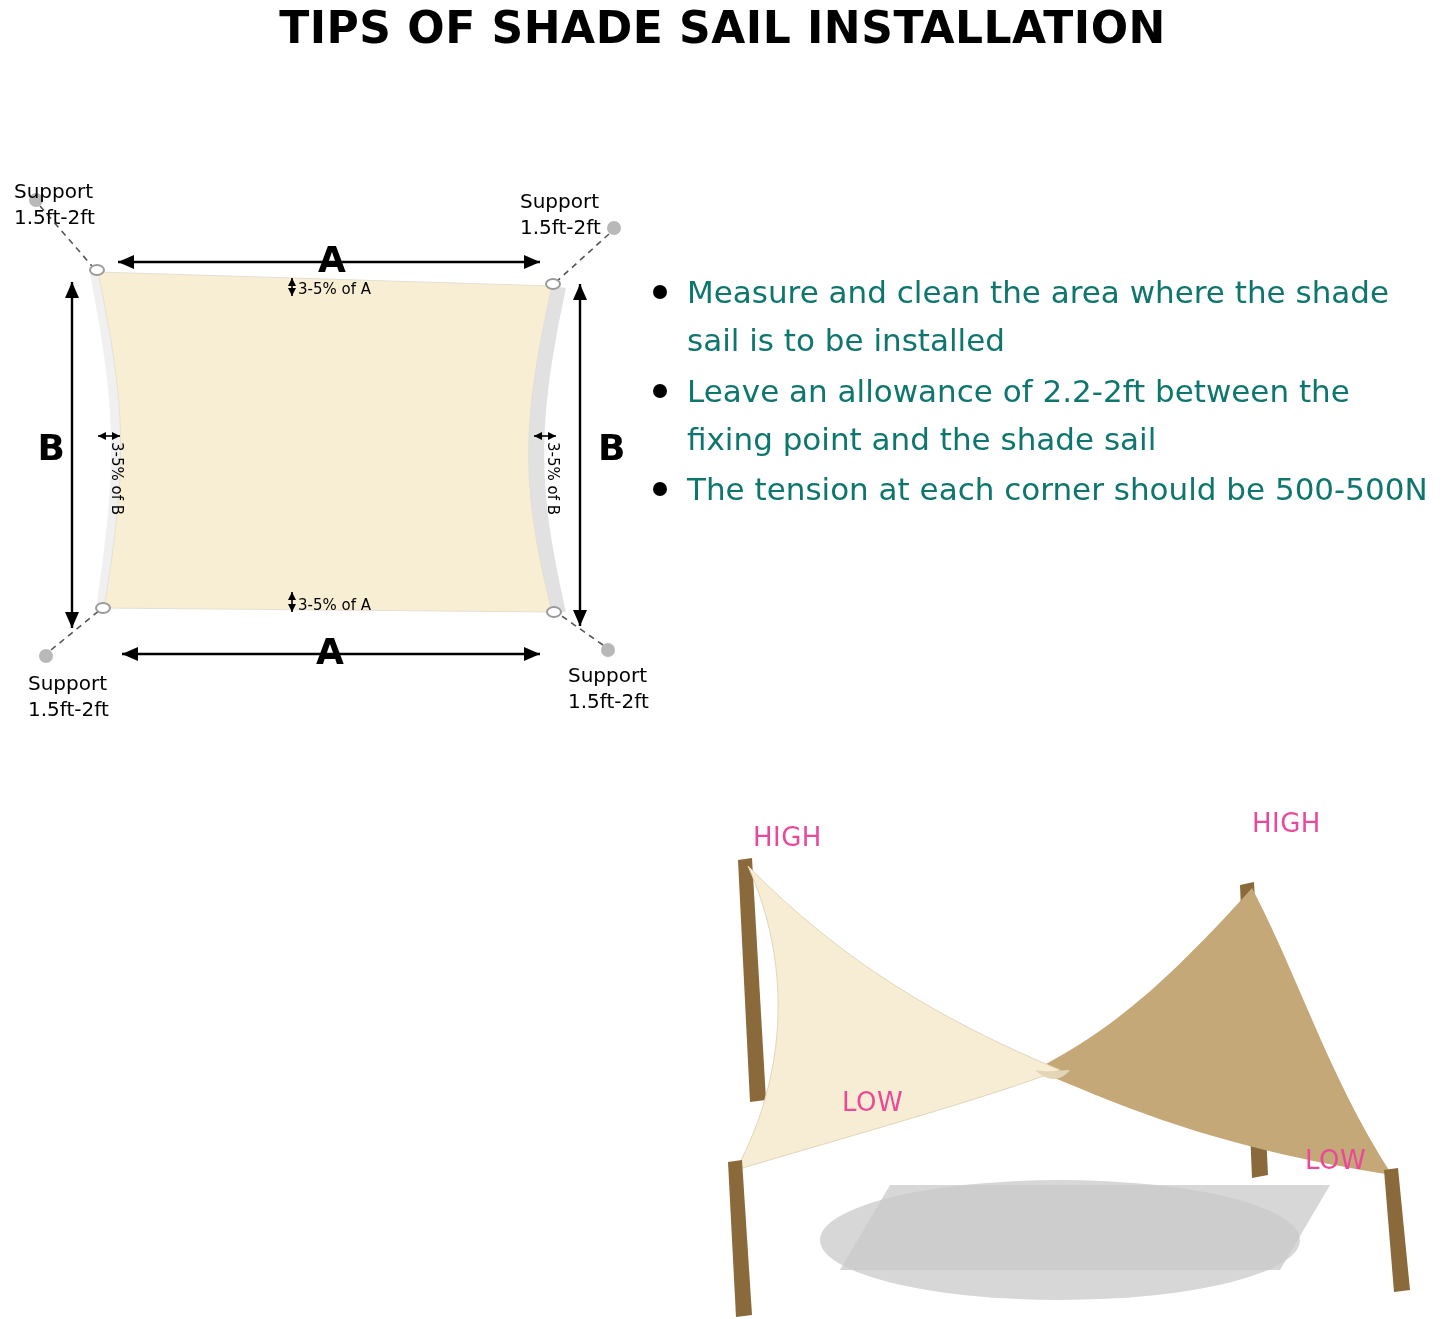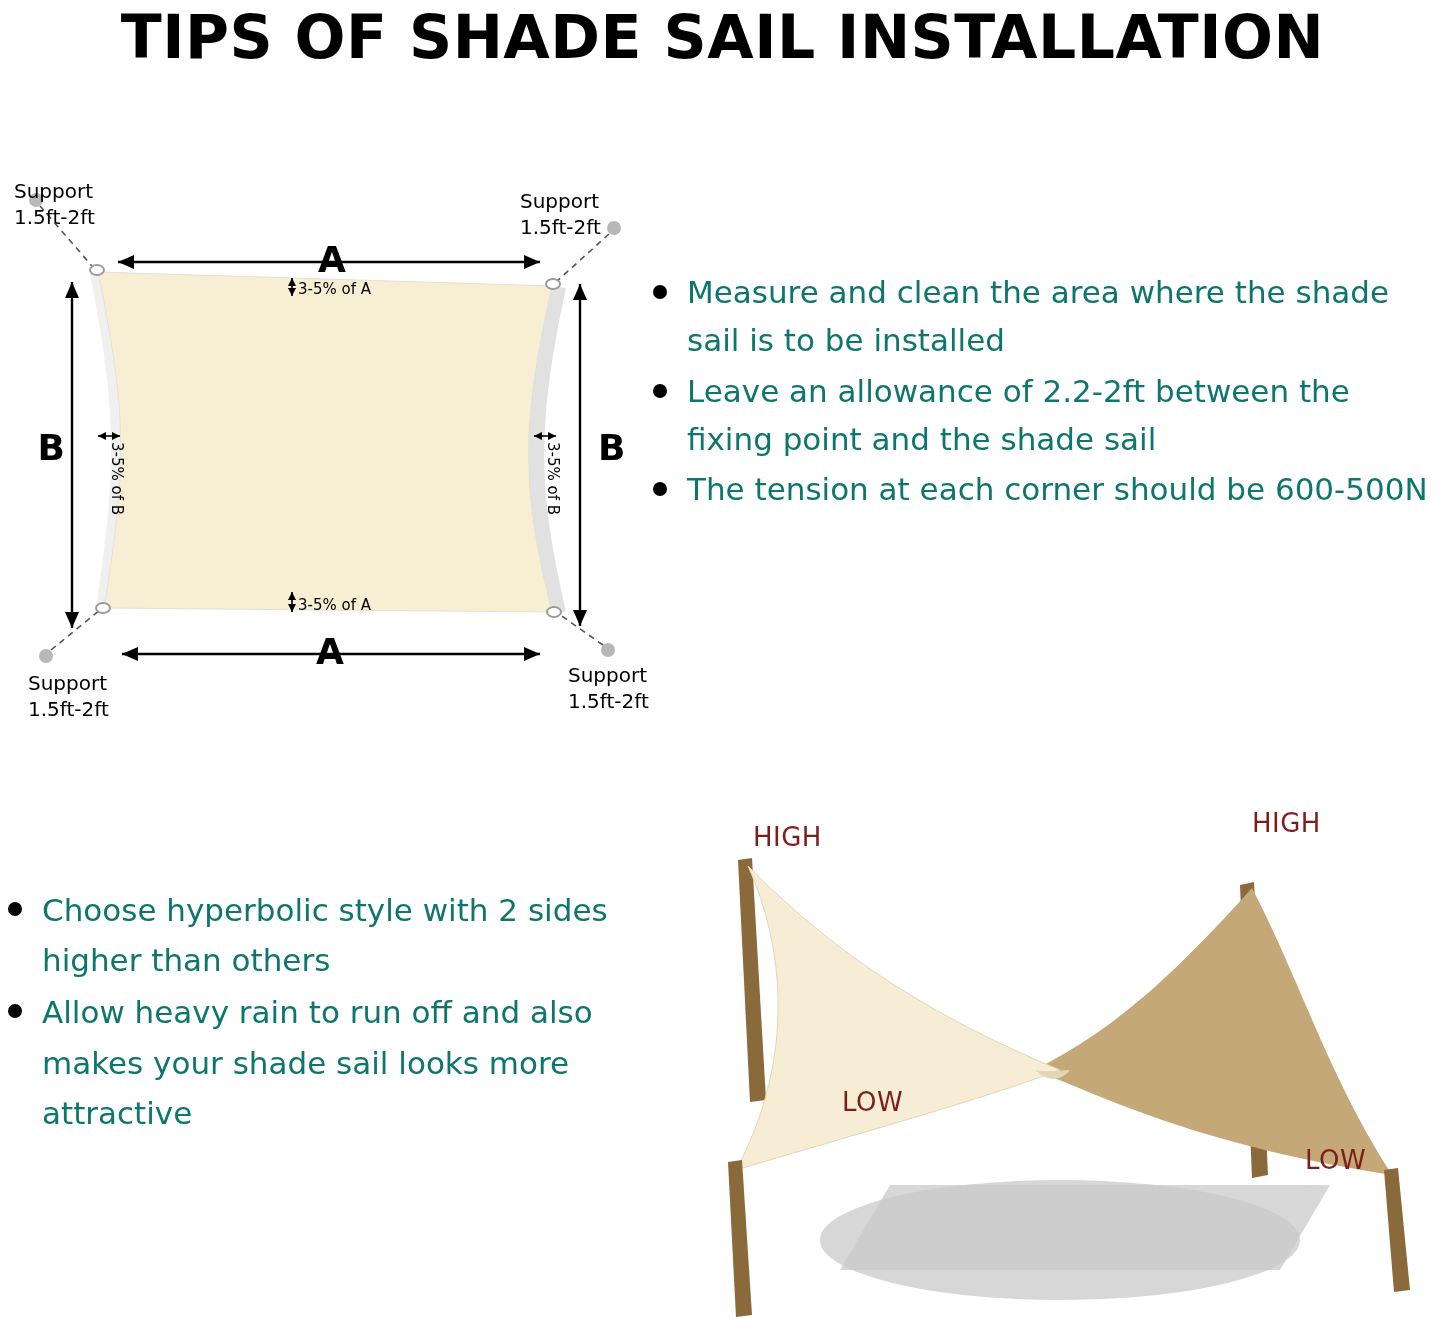--- a/index.html
+++ b/index.html
@@ -22,21 +22,21 @@
   }
   
   .title {
     position: absolute;
     left: 0;
     top: 2px;
     width: 1445px;
     text-align: center;
     font-family: "DejaVu Sans", sans-serif;
     font-weight: bold;
-    font-size: 60px;
+    font-size: 44px;
     letter-spacing: 0.5px;
     color: #000;
     white-space: nowrap;
   }
   
   .diagram-top {
     position: absolute;
     left: 0px;
     top: 160px;
     width: 660px;
@@ -89,21 +89,21 @@
     position: absolute;
     left: 640px;
     top: 770px;
     width: 805px;
     height: 549px;
   }
   .lbl {
     position: absolute;
     font-family: "DejaVu Sans", sans-serif;
     font-size: 26px;
-    color: #7f1d1d;
+    color: #ec4899;
     font-weight: normal;
     letter-spacing: 0.5px;
   }
 </style>
 </head>
 <body>
 
 <div class="page">
 
   <div class="title">TIPS OF SHADE SAIL INSTALLATION</div>
@@ -190,37 +190,25 @@
       <li>
         <span class="dot"></span>
         <span>Measure and clean the area where the shade sail is to be installed</span>
       </li>
       <li>
         <span class="dot"></span>
         <span>Leave an allowance of 2.2-2ft between the fixing point and the shade sail</span>
       </li>
       <li>
         <span class="dot"></span>
-        <span>The tension at each corner should be 600-500N</span>
+        <span>The tension at each corner should be 500-500N</span>
       </li>
     </ul>
   </div>
 
-  <div class="bullets-left">
-    <ul class="bl">
-      <li>
-        <span class="dot"></span>
-        <span>Choose hyperbolic style with 2 sides higher than others</span>
-      </li>
-      <li>
-        <span class="dot"></span>
-        <span>Allow heavy rain to run off and also makes your shade sail looks more attractive</span>
-      </li>
-    </ul>
-  </div>
 
   <div class="illus">
     <svg width="805" height="549" viewBox="0 0 805 549" xmlns="http://www.w3.org/2000/svg">
 
       <ellipse cx="420" cy="470" rx="240" ry="60" fill="#c9c9c9" opacity="0.75"></ellipse>
       <path d="M 200 500 L 640 500 L 690 415 L 250 415 Z" fill="#c9c9c9" opacity="0.75"></path>
 
       <path d="M 600 115 L 614 112 L 628 405 L 612 408 Z" fill="#8a6a3a"></path>
 
       <path d="M 98 90 L 112 88 L 126 330 L 110 332 Z" fill="#8a6a3a"></path>

